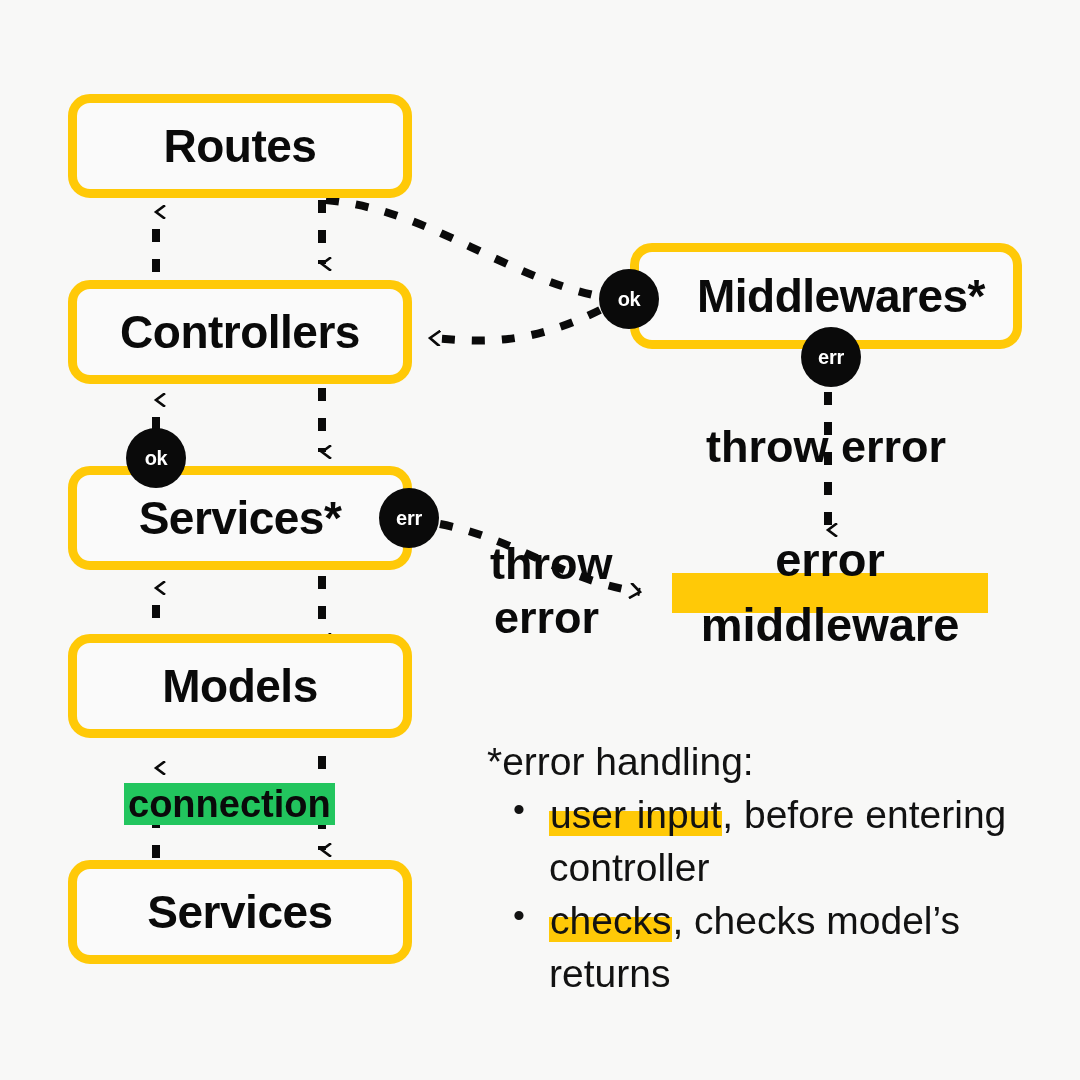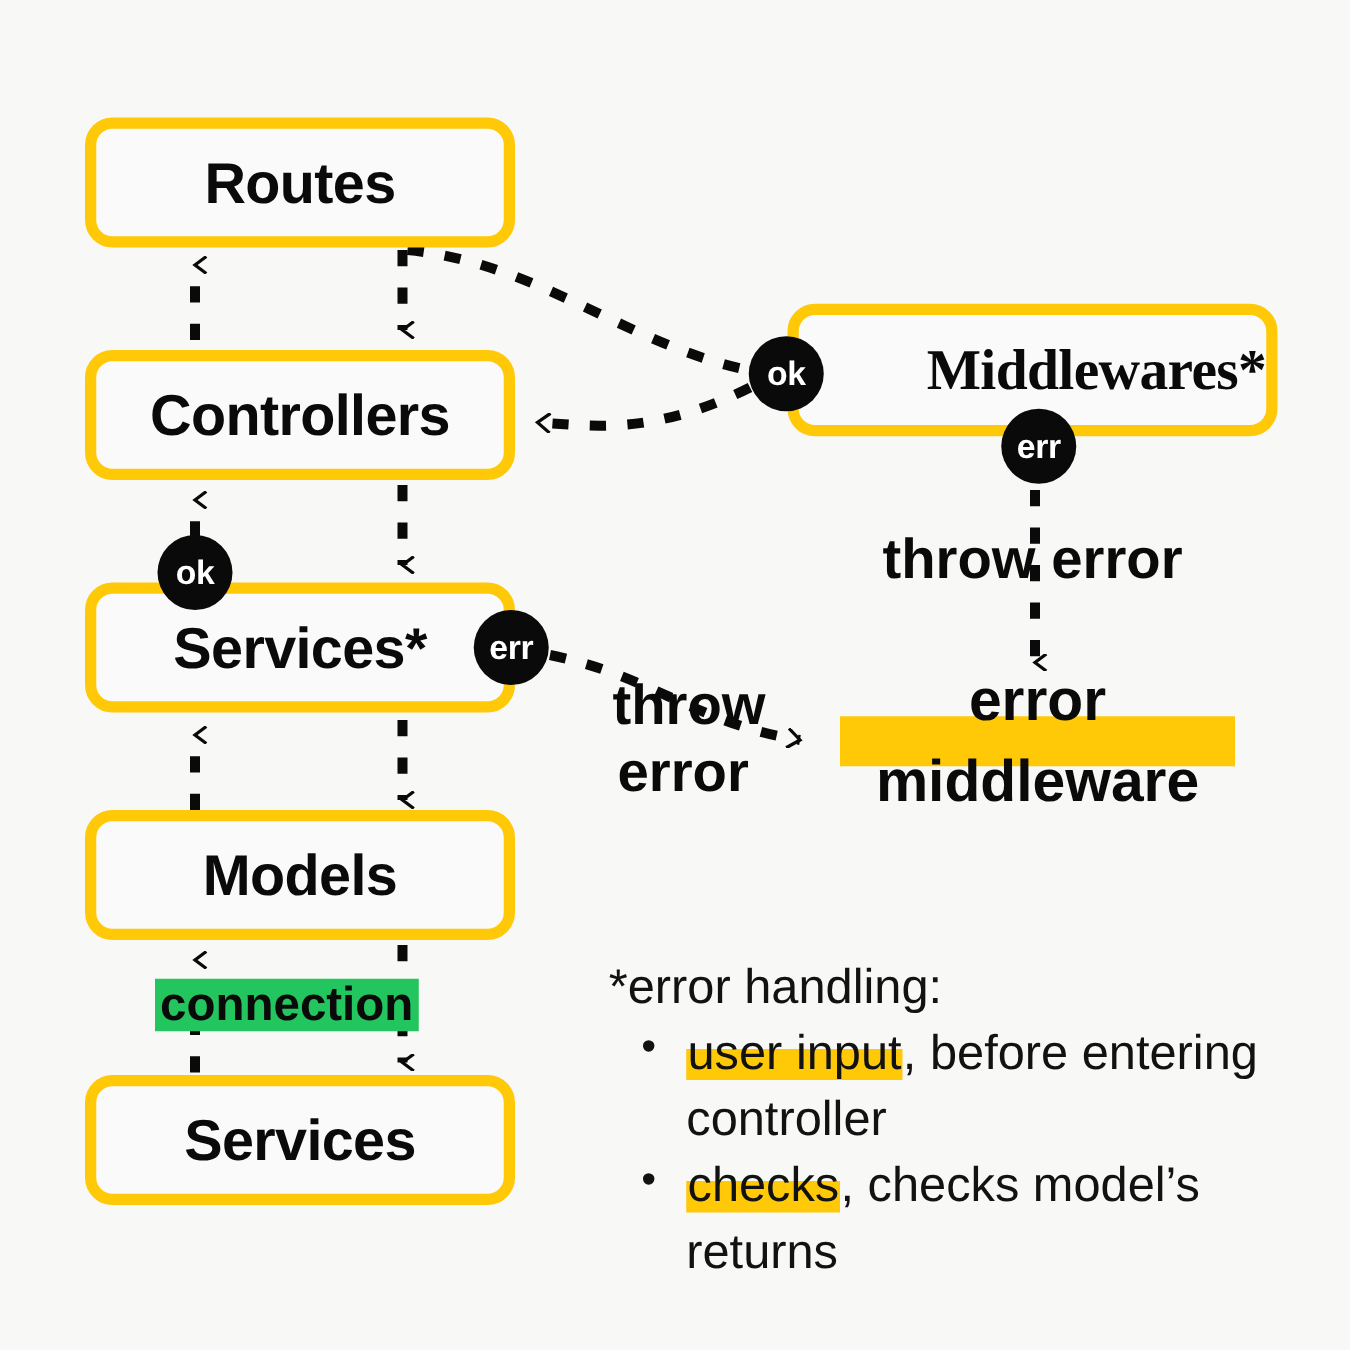--- a/index.html
+++ b/index.html
@@ -50,21 +50,21 @@
     position: absolute;
     width: 60px;
     height: 60px;
     border-radius: 50%;
     background: #0a0a0a;
     color: #ffffff;
     display: flex;
     align-items: center;
     justify-content: center;
     font-weight: bold;
-    font-size: 27px;
+    font-size: 20px;
     line-height: 1;
     letter-spacing: -0.3px;
   }
   .edge-label {
     position: absolute;
     font-weight: bold;
     font-size: 45px;
     color: #0a0a0a;
     line-height: 1.06;
     white-space: nowrap;
@@ -171,29 +171,29 @@
   </div>
 
   <div class="node-box z2" style="left:68px; top:280px; width:344px; height:104px;">
     <span class="node-label">Controllers</span>
   </div>
 
   <div class="node-box z2" style="left:68px; top:466px; width:344px; height:104px;">
     <span class="node-label">Services*</span>
   </div>
 
-  <div class="node-box z2" style="left:68px; top:648px; width:344px; height:104px;">
+  <div class="node-box z2" style="left:68px; top:634px; width:344px; height:104px;">
     <span class="node-label">Models</span>
   </div>
 
   <div class="node-box z2" style="left:68px; top:860px; width:344px; height:104px;">
     <span class="node-label">Services</span>
   </div>
 
-  <div class="node-box z2" style="left:630px; top:243px; width:392px; height:106px; justify-content:flex-end; padding-left:30px;font-family:Liberation Serif, serif;">
+  <div class="node-box z2" style="left:630px; top:243px; width:392px; height:106px; justify-content:center; padding-left:30px;">
     <span class="node-label">Middlewares*</span>
   </div>
 
   <div class="badge z4" style="left:599px; top:269px;">
     <span>ok</span>
   </div>
 
   <div class="badge z4" style="left:801px; top:327px;">
     <span>err</span>
   </div>
@@ -214,21 +214,21 @@
 
   <div class="edge-label z3" style="left:494px; top:594px;">error</div>
 
   <div class="hl-band z2" style="left:672px; top:573px; width:316px; height:40px;"></div>
 
   <div class="err-mw z3" style="left:672px; top:528px; width:316px;">
     <div>error</div>
     <div>middleware</div>
   </div>
 
-  <div class="legend z3" style="left:487px; top:735px; width:560px;margin-top:28px;">
+  <div class="legend z3" style="left:487px; top:735px; width:560px;">
     <div class="head">*error handling:</div>
     <ul>
       <li>
         <span class="bullet">•</span><span class="mark">user input</span><span>, before entering controller</span>
       </li>
       <li>
         <span class="bullet">•</span><span class="mark">checks</span><span>, checks model’s returns</span>
       </li>
     </ul>
   </div>

